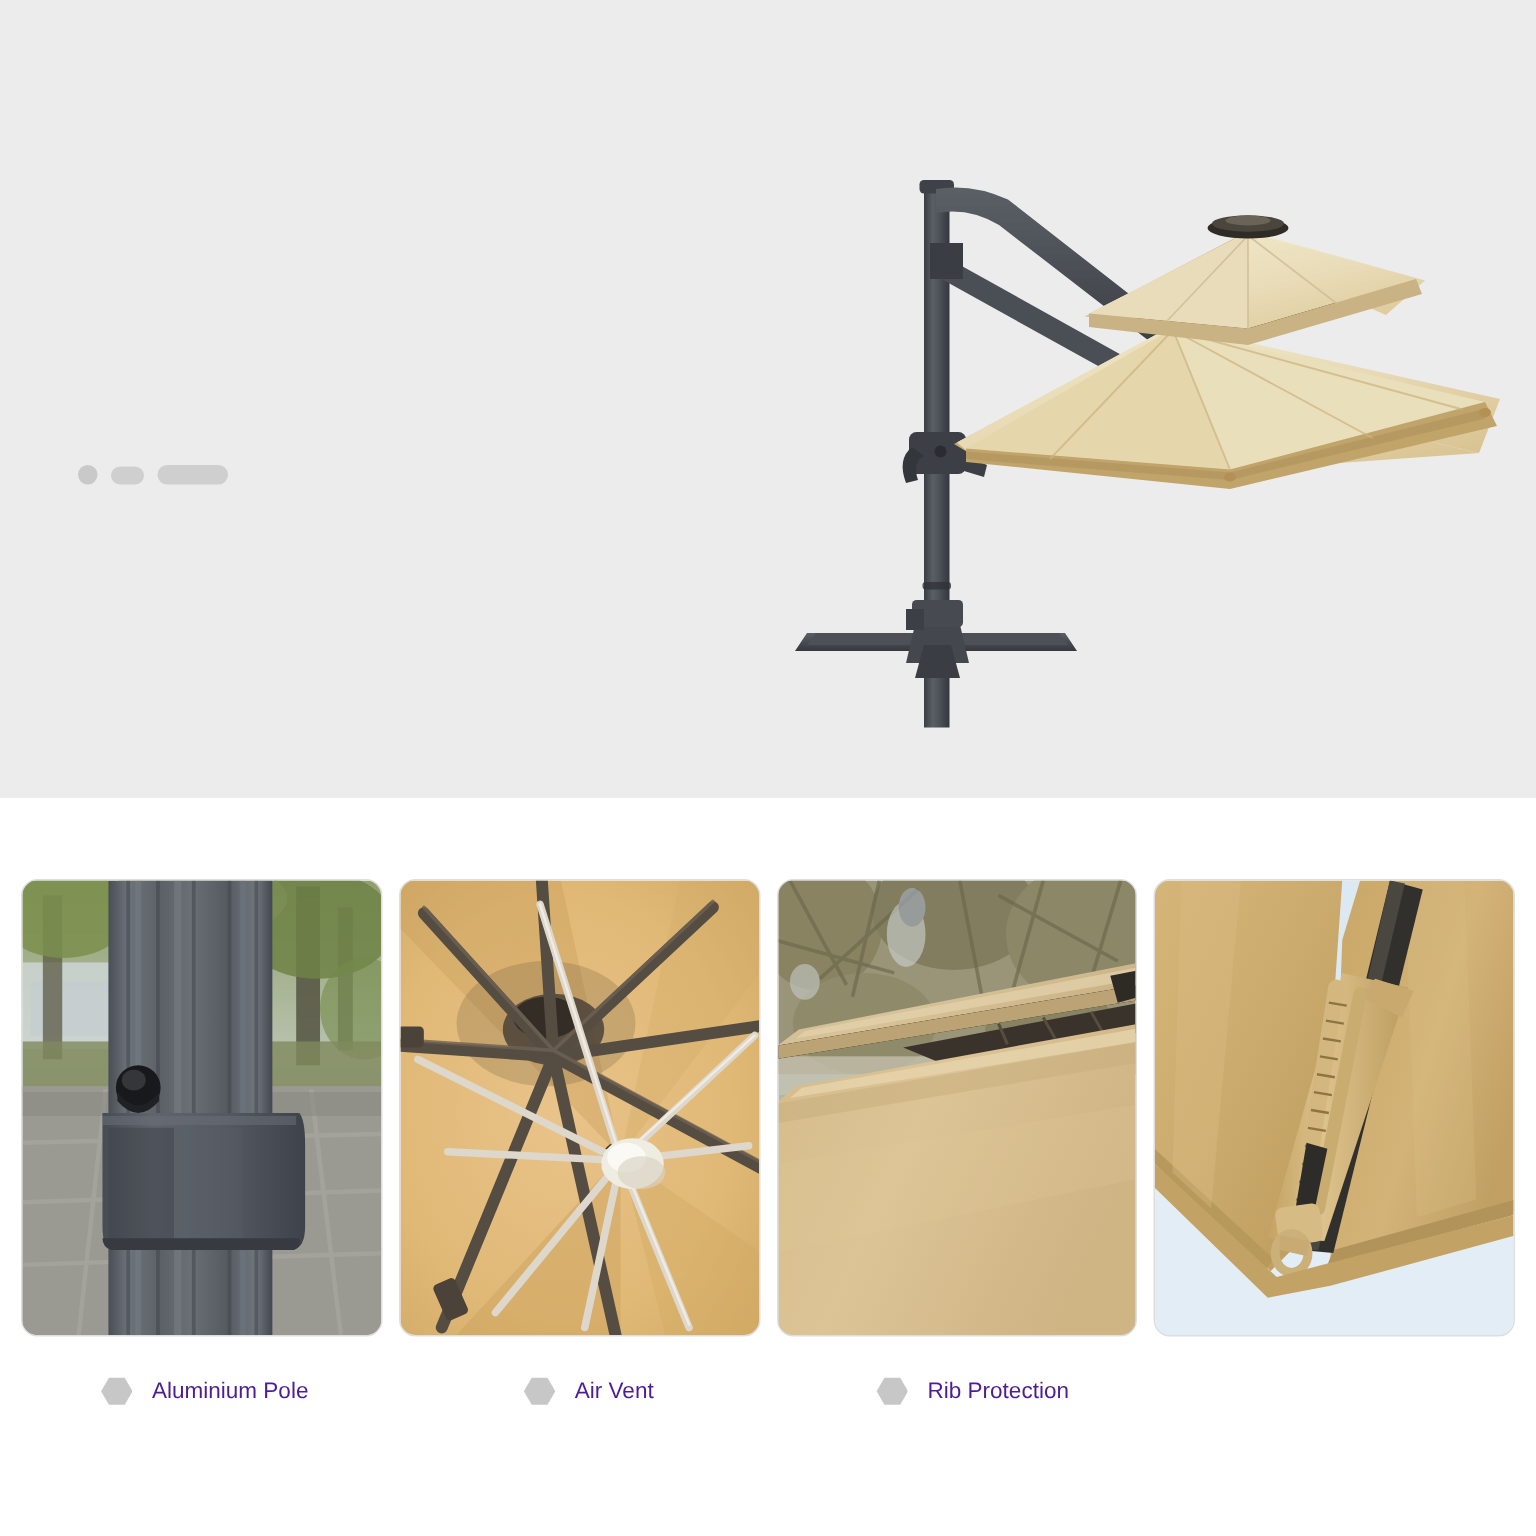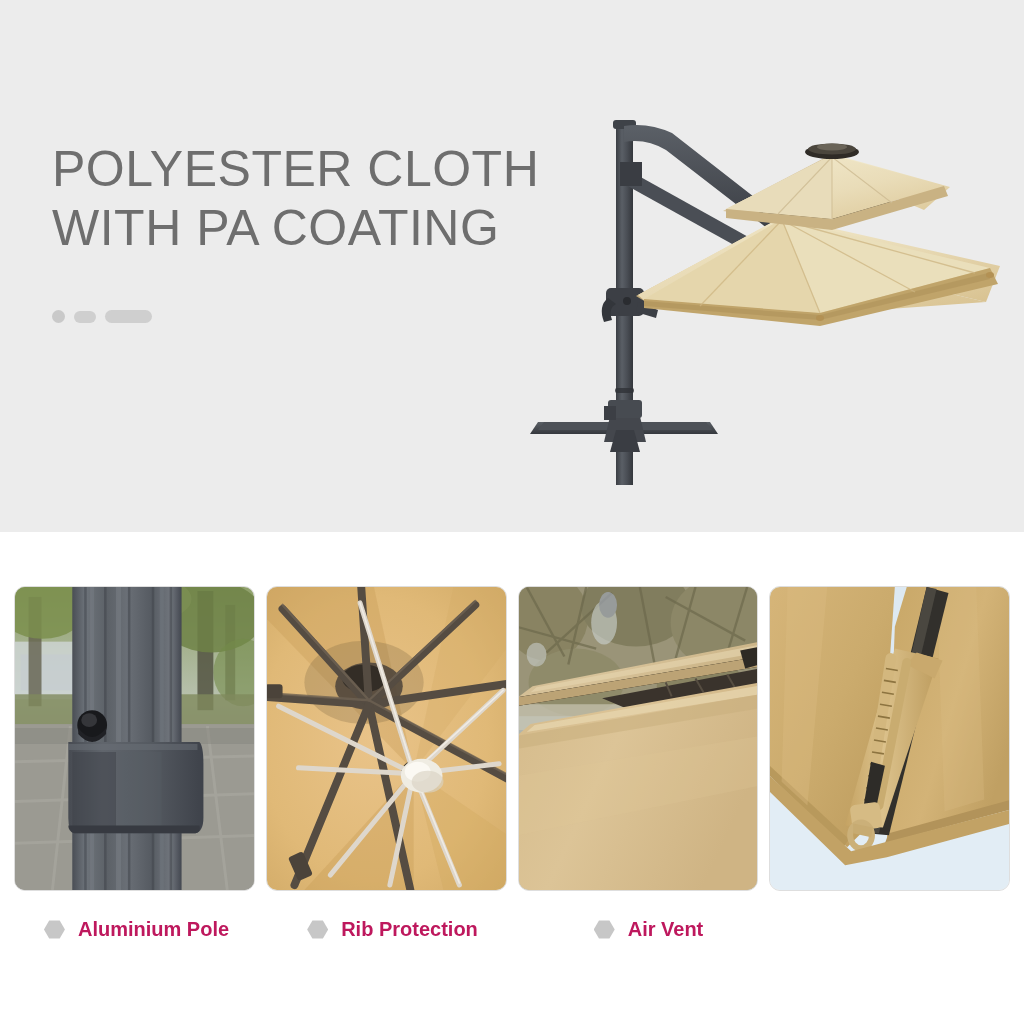--- a/index.html
+++ b/index.html
@@ -125,37 +125,33 @@
     gap: 13px;
   }
   .hex {
     width: 21px;
     height: 19px;
     flex: 0 0 auto;
     background: #c7c7c7;
     clip-path: polygon(25% 3%, 75% 3%, 100% 50%, 75% 97%, 25% 97%, 0% 50%);
   }
   .caption-label {
-    font-size: 20px;
-    color: #be185d;
-    font-weight: 700;
+    font-size: 15px;
+    color: #4c1d95;
+    font-weight: 400;
     white-space: nowrap;
   }
 </style>
 </head>
 <body>
 
 <div class="poster">
 
   <div class="hero">
 
-    <div class="hero-text">
-      <div class="headline">POLYESTER CLOTH
-WITH PA COATING</div>
-    </div>
 
     <div class="dots">
       <div class="dot-circle"></div>
       <div class="dot-pill-sm"></div>
       <div class="dot-pill-lg"></div>
     </div>
 
     <div class="umbrella">
       <svg viewBox="0 0 500 420" xmlns="http://www.w3.org/2000/svg">
         <defs>
@@ -561,23 +557,23 @@
     <div class="captions">
 
       <div class="caption">
         <div class="hex"></div>
         <div class="caption-label">Aluminium Pole</div>
       </div>
 
 
       <div class="caption">
         <div class="hex"></div>
-        <div class="caption-label">Rib Protection</div>
+        <div class="caption-label">Air Vent</div>
       </div>
 
       <div class="caption">
         <div class="hex"></div>
-        <div class="caption-label">Air Vent</div>
+        <div class="caption-label">Rib Protection</div>
       </div>
 
     </div>
   </div>
 </div>
 
 </body></html>

